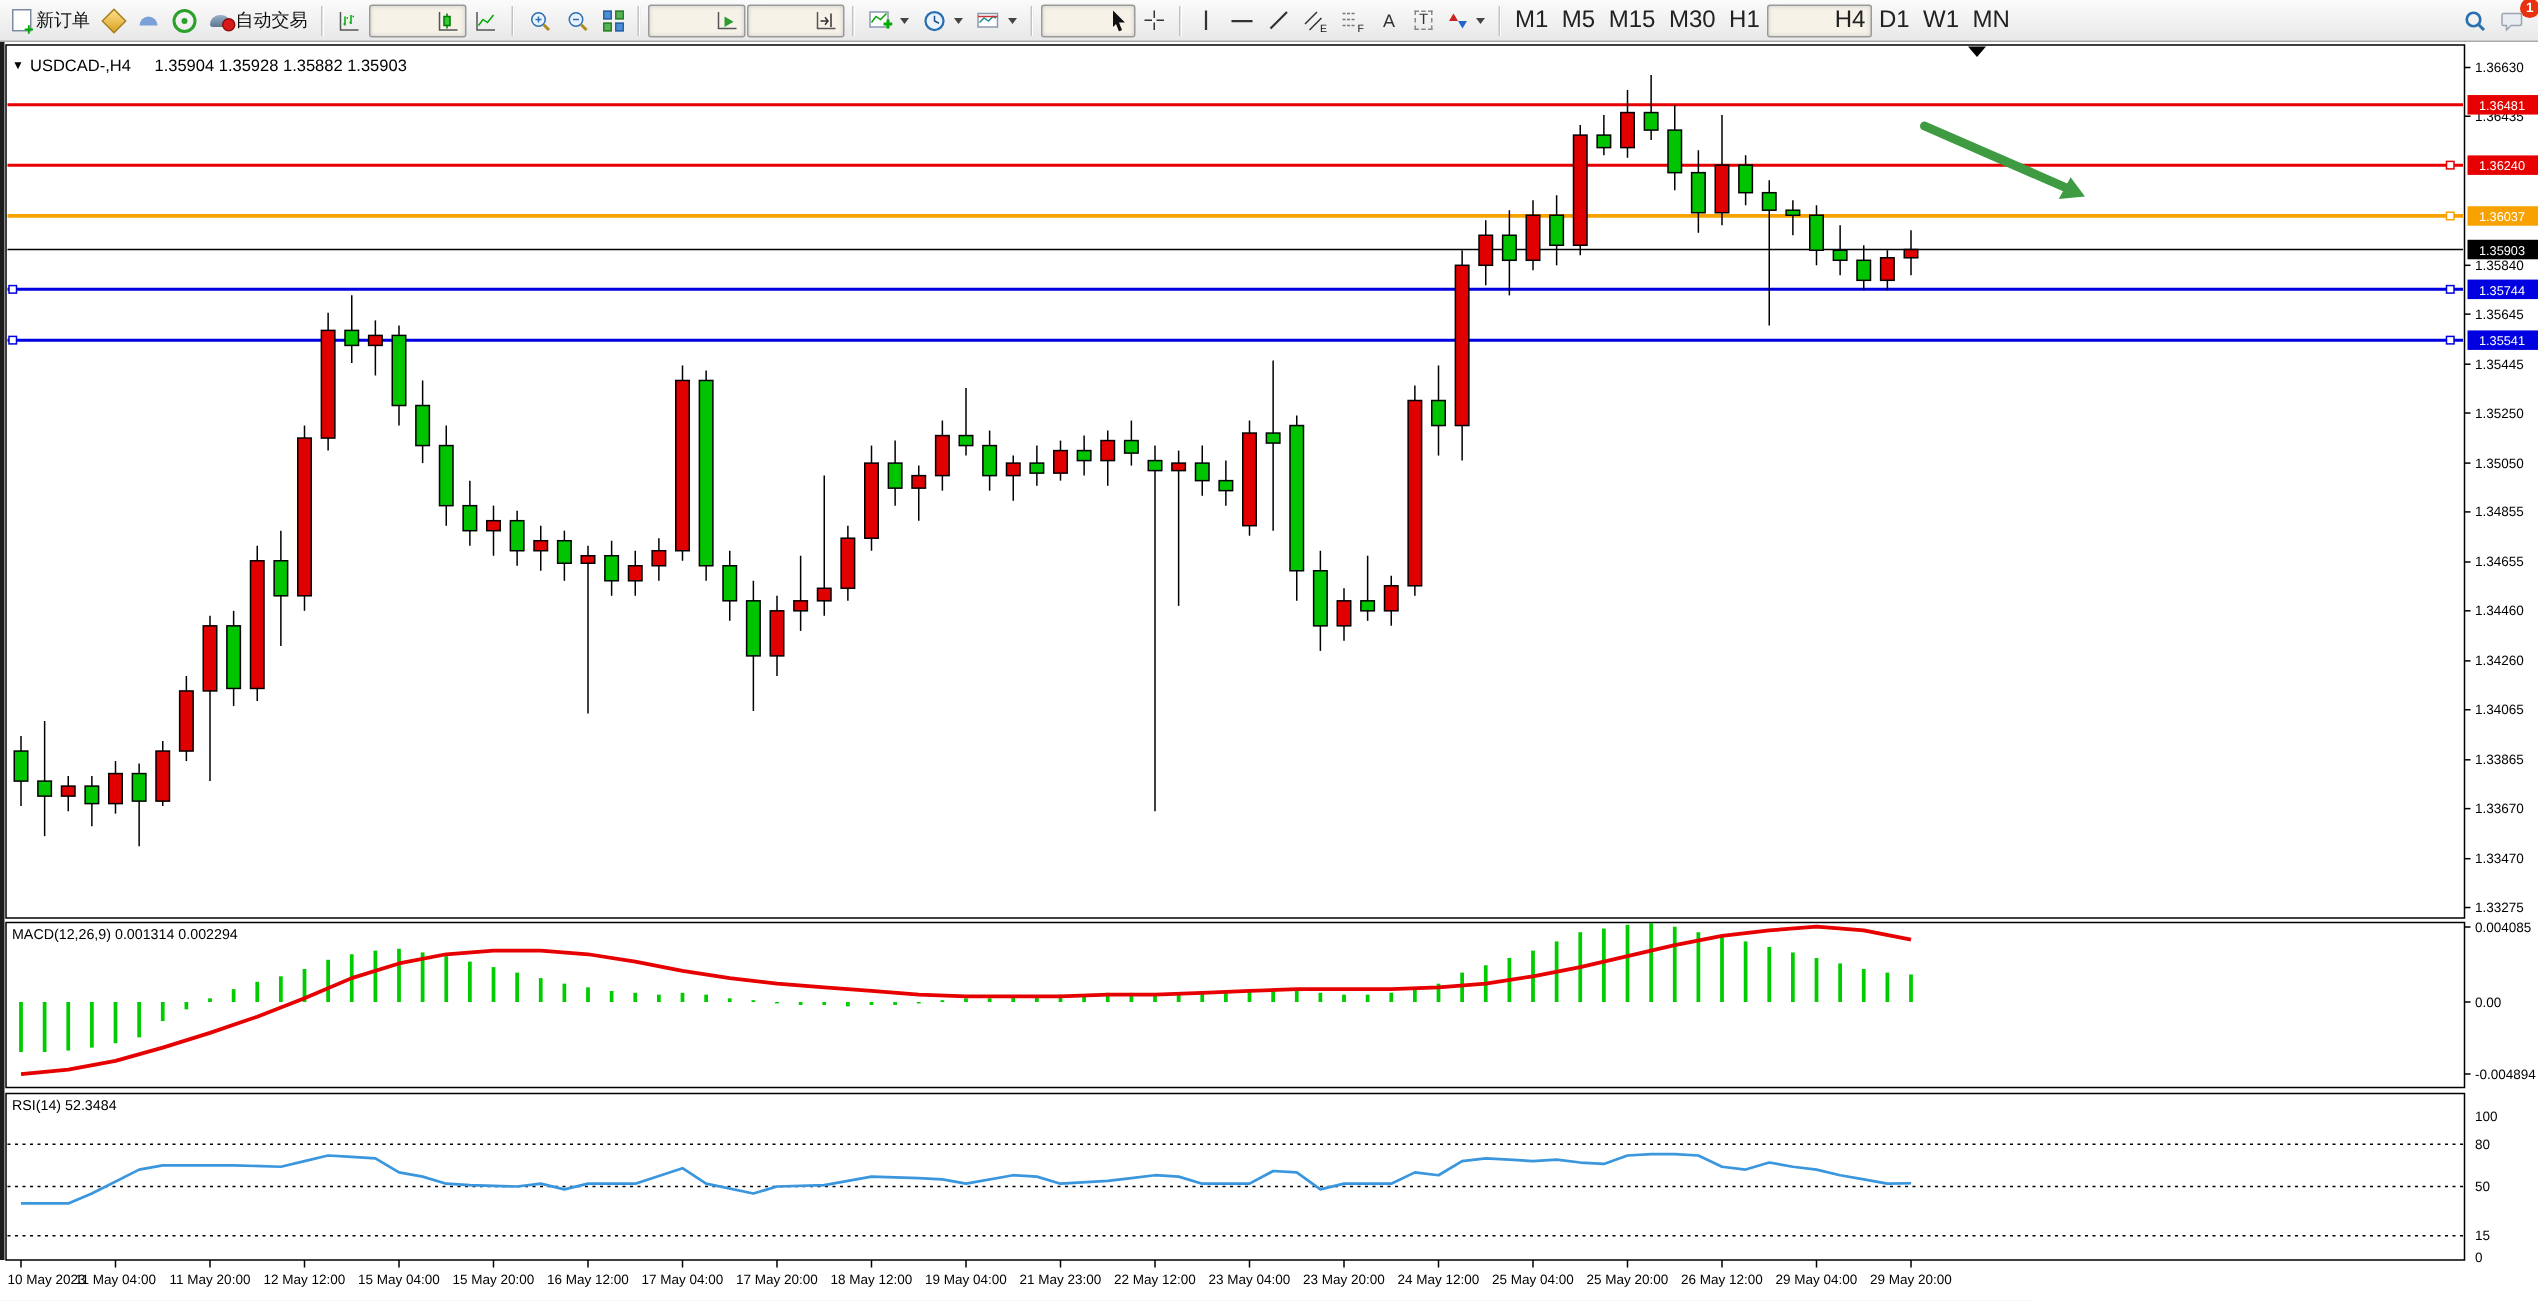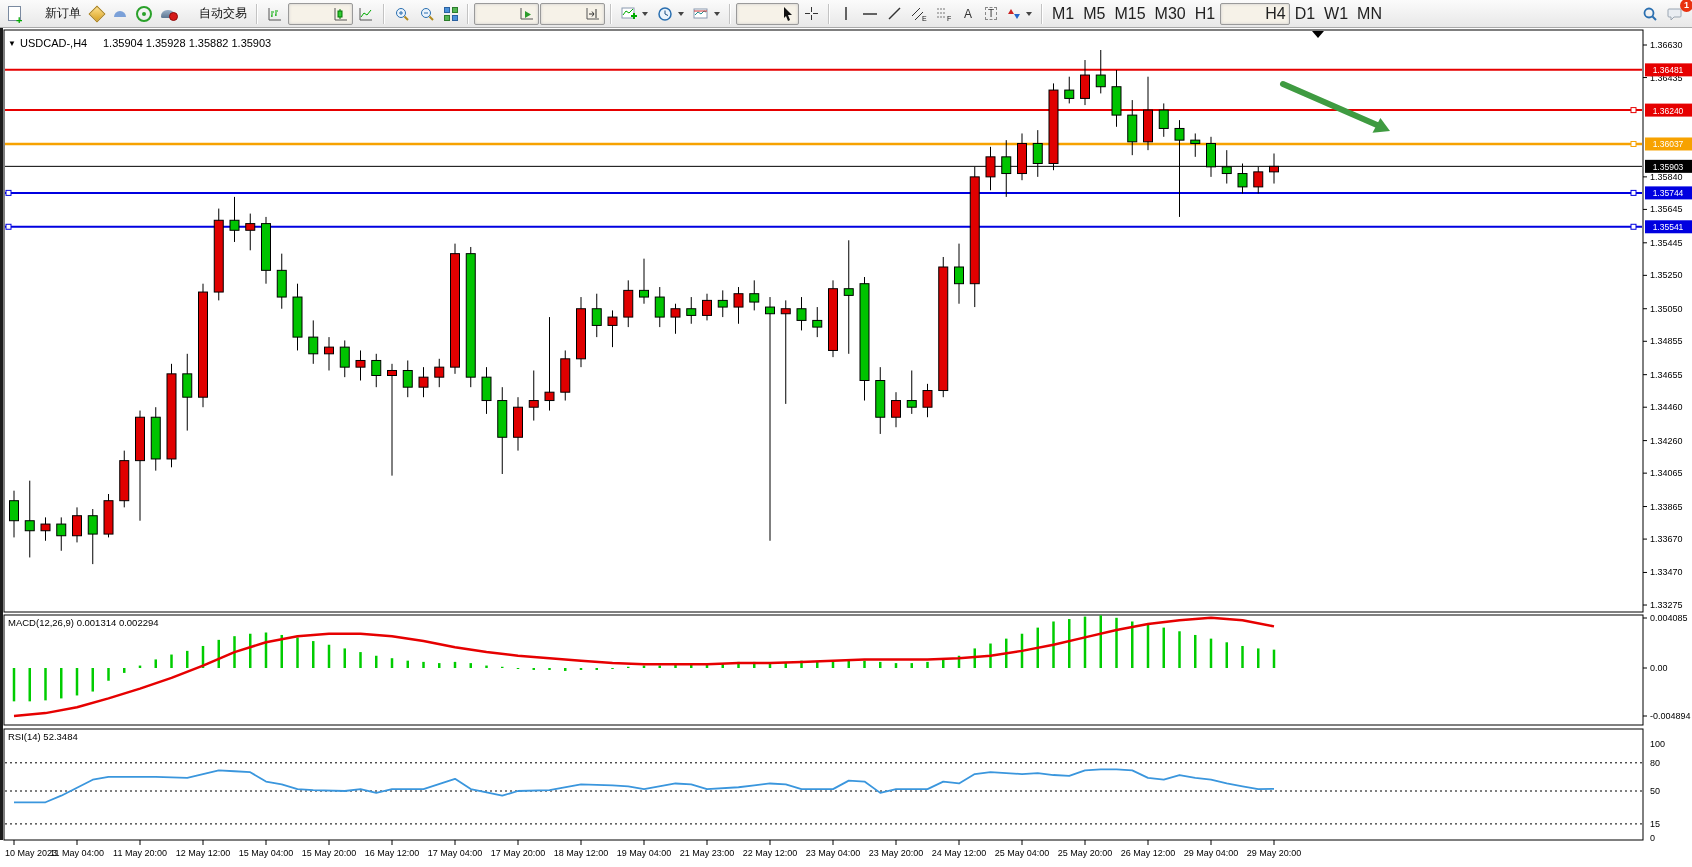--- a/index.html
+++ b/index.html
@@ -5,21 +5,21 @@
   html,body{margin:0;padding:0;background:#f2f2f2;width:1692px;height:867px;overflow:hidden;
     font-family:"Liberation Sans",sans-serif;}
   
   .toolbar{height:28px;background:linear-gradient(#fbfbfb,#e8e8e8);border-bottom:1px solid #a9a9a9;
     display:flex;align-items:center;padding:0 4px;gap:1px;box-sizing:border-box;}
   .tb-group{display:flex;align-items:center;gap:1px;}
   .sep{width:1px;height:20px;background:#c3c3c3;border-right:1px solid #fff;margin:0 4px;}
   .tb-btn{height:22px;min-width:22px;display:flex;align-items:center;justify-content:center;gap:3px;
     padding:0 3px;border:1px solid transparent;border-radius:2px;box-sizing:border-box;cursor:default;}
   .tb-btn.active{background:#f6f2e8;border:1px solid #9a9a9a;box-shadow:inset 0 0 3px #c9c9c9;padding-left:44px;}
-  .tb-btn .lbl{font-size:12px;color:#111;white-space:nowrap;margin-left:21px;}
+  .tb-btn .lbl{font-size:12px;color:#111;white-space:nowrap;}
   .tb-btn.tf{font-size:16px;color:#222;min-width:26px;font-weight:400;}
   .caret{width:0;height:0;border-left:3px solid transparent;border-right:3px solid transparent;
     border-top:4px solid #444;margin-left:2px;}
   .spacer{flex:1;}
   .ico{display:inline-block;line-height:0;}
   .sheet{width:11px;height:13px;background:#fff;border:1px solid #7a8aa0;position:relative;}
   .sheet .plus{position:absolute;right:-4px;bottom:-4px;width:8px;height:8px;color:#0a0;
     font-size:11px;font-weight:bold;line-height:8px;}
   .crystal{width:10px;height:10px;background:linear-gradient(135deg,#ffe08a,#d8a222);transform:rotate(45deg);
     border:1px solid #a97d12;}

